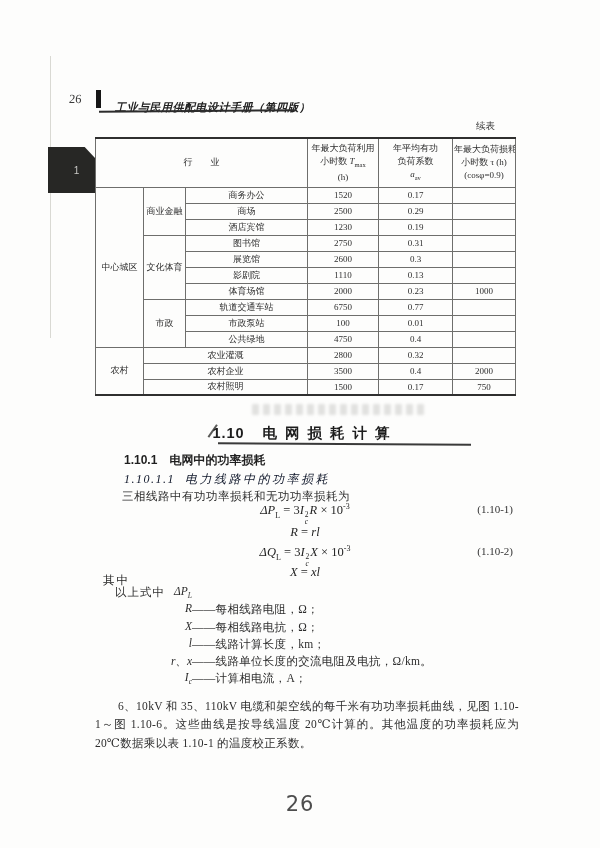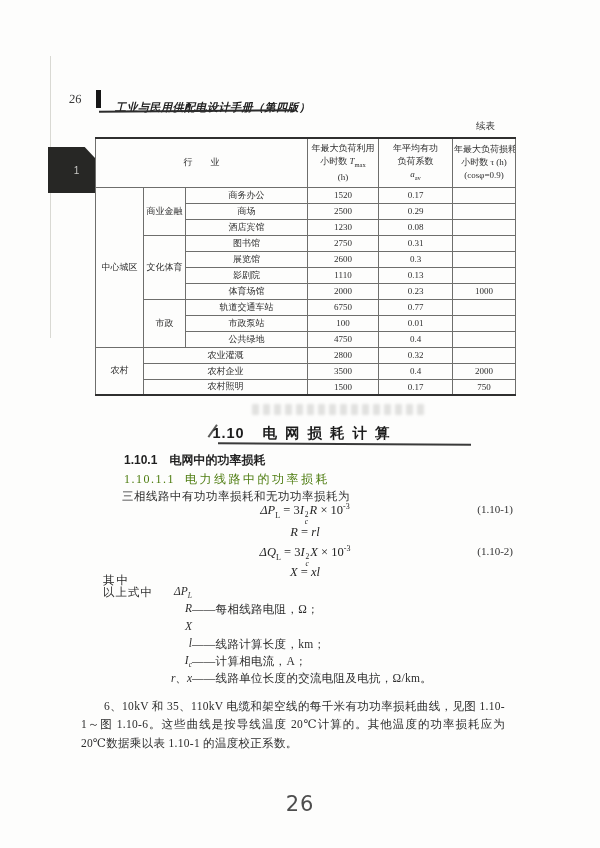--- a/index.html
+++ b/index.html
@@ -48,43 +48,43 @@
   .sec-heading{
     position:absolute;left:95px;top:424px;width:420px;text-align:center;
     font-family:"Liberation Sans","DejaVu Sans",sans-serif;font-weight:bold;
     font-size:14.5px;color:#1d1d1d;
   }
   .sec-heading .num{letter-spacing:1px;margin-right:18px;}
   .sec-heading .ttl{letter-spacing:8px;}
   .sec-underline{position:absolute;left:218px;top:443px;width:253px;height:1.6px;background:#3a3a3a;transform:rotate(.35deg);}
   .sub1{position:absolute;left:124px;top:452px;font-family:"Liberation Sans","DejaVu Sans",sans-serif;font-weight:bold;font-size:12px;color:#1f1f1f;}
   .sub1 .t{margin-left:12px;}
-  .sub2{position:absolute;left:124px;top:471px;font-size:12px;color:#4d7c0f;letter-spacing:1.5px;}
+  .sub2{position:absolute;left:124px;top:471px;font-size:12px;font-style:italic;color:#0f172a;letter-spacing:1.5px;}
   .sub2 .t{margin-left:10px;letter-spacing:2.5px;}
   .intro{position:absolute;left:122px;top:489px;font-size:11.5px;color:#2c2c2c;letter-spacing:.5px;}
   
   .fml-row{position:absolute;left:95px;width:420px;text-align:center;font-size:12.5px;color:#242424;}
   .fml-row i{font-style:italic;}
   .fml-row .eqno{position:absolute;right:2px;top:1px;font-size:11px;font-style:normal;color:#333;margin-left:45px;}
   .fml-row .among{position:absolute;left:8px;top:1px;font-size:11.5px;font-style:normal;letter-spacing:2px;margin-top:28px;}
   .ss{display:inline-flex;flex-direction:column;align-items:flex-start;font-size:7.5px;line-height:6.5px;vertical-align:-3px;margin:0 1px;font-style:normal;}
   .ss i{font-style:italic;}
   .fml-row sub{font-size:8px;}
   .fml-row sup{font-size:8px;}
   
   .defs{position:absolute;left:95px;top:585px;width:422px;font-size:11.5px;color:#2c2c2c;}
   .def-row{display:flex;height:17.3px;align-items:flex-start;}
   .def-label{width:97px;display:flex;justify-content:flex-end;padding-left:8px;box-sizing:border-box;}
-  .def-prefix{margin-right:auto;letter-spacing:1px;}
+  .def-prefix{margin-right:auto;letter-spacing:1px;margin-left:12px;}
   .def-sym{font-style:italic;}
   .def-label sub{font-size:7.5px;font-style:italic;}
   .def-desc{flex:1;letter-spacing:.3px;}
   
   .para{
-    position:absolute;left:81px;top:697px;width:424px;
+    position:absolute;left:95px;top:697px;width:424px;
     font-size:11.5px;line-height:18.4px;text-align:justify;text-indent:2em;
     letter-spacing:.3px;color:#2c2c2c;
   }
   .footer-num{
     position:absolute;left:0;top:792px;width:600px;text-align:center;
     font-family:"DejaVu Sans","Liberation Sans",sans-serif;font-size:21px;color:#4d4d4d;letter-spacing:1px;
   }
 </style>
 </head>
 <body>
@@ -144,21 +144,21 @@
       </tr>
       <tr>
         <td>商场</td>
         <td>2500</td>
         <td>0.29</td>
         <td></td>
       </tr>
       <tr>
         <td>酒店宾馆</td>
         <td>1230</td>
-        <td>0.08</td>
+        <td>0.19</td>
         <td></td>
       </tr>
       <tr>
         <td rowspan="4">文化体育</td>
         <td>图书馆</td>
         <td>2750</td>
         <td>0.31</td>
         <td></td>
       </tr>
       <tr>
@@ -268,38 +268,39 @@
     <div class="def-row">
       <span class="def-label">
           <span class="def-sym"><i>R</i><sub></sub></span>
         </span>
       <span class="def-desc">——每相线路电阻，Ω；</span>
     </div>
     <div class="def-row">
       <span class="def-label">
           <span class="def-sym"><i>X</i><sub></sub></span>
         </span>
+      <span class="def-desc">——每相线路电抗，Ω；</span>
     </div>
     <div class="def-row">
       <span class="def-label">
           <span class="def-sym"><i>l</i><sub></sub></span>
         </span>
       <span class="def-desc">——线路计算长度，km；</span>
     </div>
     <div class="def-row">
       <span class="def-label">
+          <span class="def-sym"><i>r、x</i><sub></sub></span>
+        </span>
+      <span class="def-desc">——线路单位长度的交流电阻及电抗，Ω/km。</span>
+    </div>
+    <div class="def-row">
+      <span class="def-label">
           <span class="def-sym"><i>I</i><sub>c</sub></span>
         </span>
       <span class="def-desc">——计算相电流，A；</span>
     </div>
-    <div class="def-row">
-      <span class="def-label">
-          <span class="def-sym"><i>r、x</i><sub></sub></span>
-        </span>
-      <span class="def-desc">——线路单位长度的交流电阻及电抗，Ω/km。</span>
-    </div>
   </div>
 
   <div class="para">6、10kV 和 35、110kV 电缆和架空线的每千米有功功率损耗曲线，见图 1.10-1～图 1.10-6。这些曲线是按导线温度 20℃计算的。其他温度的功率损耗应为 20℃数据乘以表 1.10-1 的温度校正系数。</div>
 
   <div class="footer-num">26</div>
 
 </div>
 
 </body></html>

